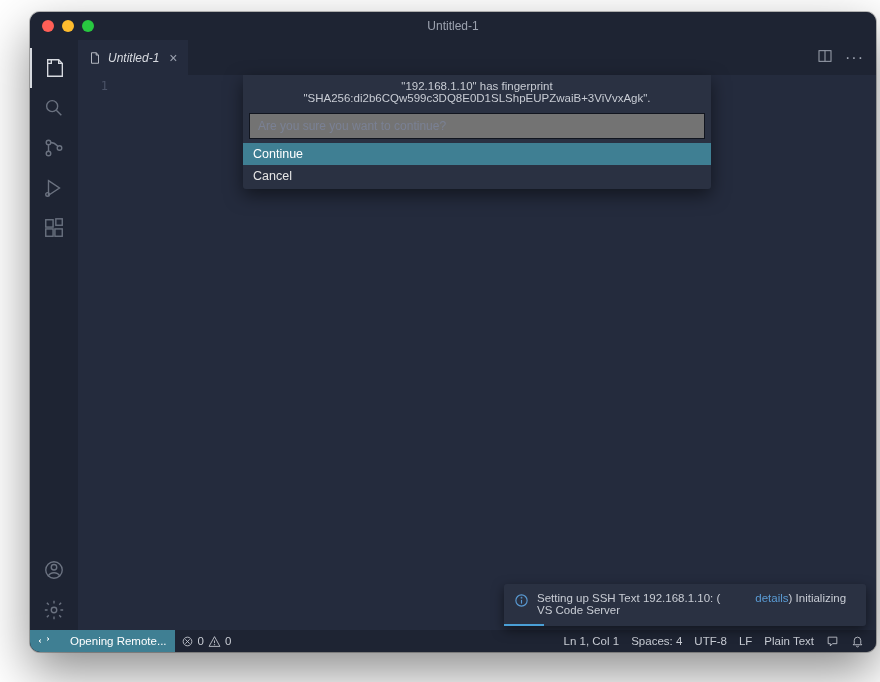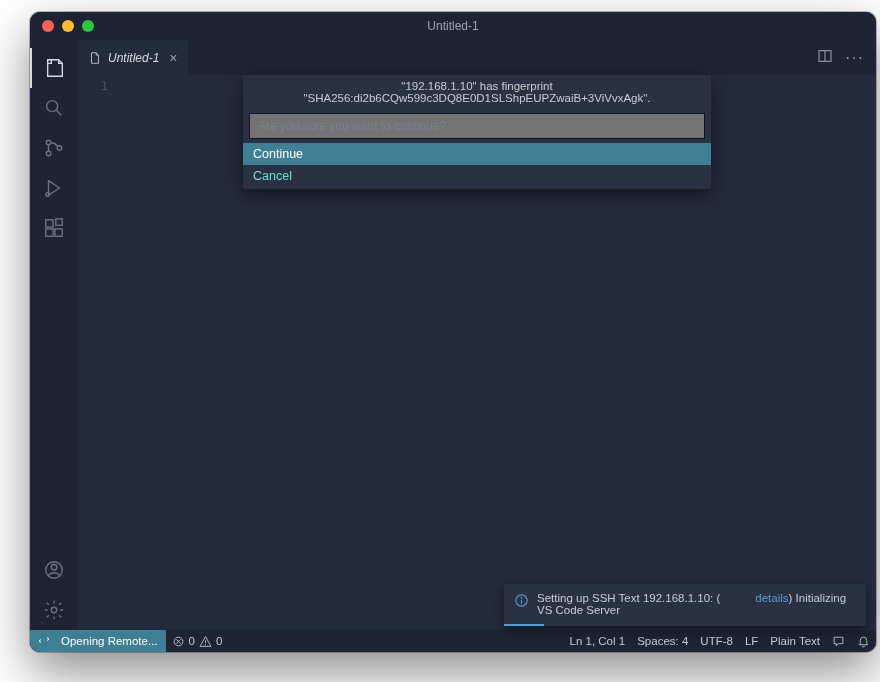--- a/index.html
+++ b/index.html
@@ -139,21 +139,21 @@
     color: #d7dae0;
     padding: 5px 8px;
     font-size: 12px;
     outline: none;
   }
   .qi-input::placeholder { color: #7a8194; }
   .qi-list { padding-bottom: 2px; border-radius: 19px; }
   .qi-item {
     padding: 4px 10px;
     font-size: 12.5px;
-    color: #5eead4;
+    color: #e5e5e5;
     cursor: pointer;
   }
   .qi-item.selected { background: #3f7f93; color: #fff; }
 
   .notification {
     position: absolute;
     right: 10px;
     bottom: 4px;
     width: 362px;
     background: #2a3142;
@@ -177,32 +177,32 @@
     height: 22px;
     background: #1e2433;
     display: flex;
     align-items: stretch;
     font-size: 11.5px;
     color: #c8ccd4;
   }
   .remote-badge {
     background: #3f7f93;
     color: #fff;
-    display: flex; align-items: center; gap: 11px;
+    display: flex; align-items: center; gap: 20px;
     padding: 4px 8px;
   }
   .remote-badge svg { width: 12px; height: 12px; }
   .status-left, .status-right {
     display: flex; align-items: center;
   }
   .status-item {
     display: flex; align-items: center; gap: 4px;
     padding: 0 6px;
   }
-  .status-right { margin-left: auto; }
+  .status-right { margin-left: auto; padding-right: 6px; }
   .status-item svg { width: 13px; height: 13px; }
 </style>
 </head>
 <body>
 
 <div class="window">
 
   <div class="titlebar">
     <div class="traffic">
       <div class="dot red"></div>

